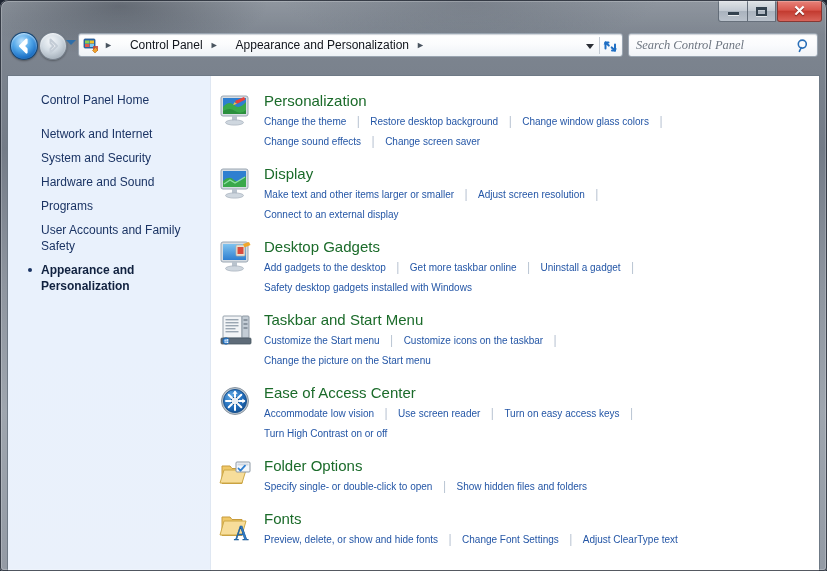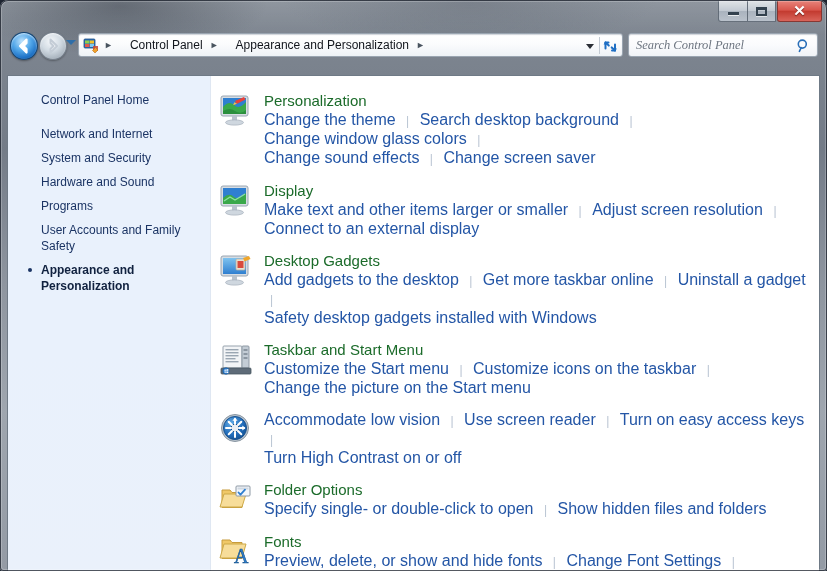--- a/index.html
+++ b/index.html
@@ -302,21 +302,21 @@
     color: #1b6b2a;
     line-height: 18px;
     margin-bottom: 1px;
     cursor: pointer;
     display: inline-block;
   }
   .cat-links {
     line-height: 18px;
   }
   .cat-link {
-    font-size: 16px;
+    font-size: 10px;
     color: #2456a6;
     cursor: pointer;
     white-space: nowrap;
   }
   .link-sep {
     display: inline-block;
     color: #b9c4d2;
     padding: 0 6px;
     font-size: 12px;
   }
@@ -420,21 +420,21 @@
           <path d="M16 8 l9 -4 1.5 2.5 -9 4.5 z" fill="#e8413a"></path>
           <path d="M15.2 9.3 l2.8 1.4 -3.8 1.6 z" fill="#f0c24a"></path>
           <rect x="13" y="23" width="5" height="5" fill="#b9c3cd"></rect>
           <ellipse cx="15.5" cy="29.5" rx="9" ry="2.6" fill="#cfd7df" stroke="#a8b3be" stroke-width="0.8"></ellipse>
         </svg>
         <div class="cat-body">
           <div class="cat-title">Personalization</div>
           <div class="cat-links">
             <span class="cat-link">Change the theme</span>
             <span class="link-sep">|</span>
-            <span class="cat-link">Search desktop background</span>
+            <span class="cat-link">Restore desktop background</span>
             <span class="link-sep">|</span>
             <span class="cat-link">Change window glass colors</span>
             <span class="link-sep">|</span>
           </div>
           <div class="cat-links">
             <span class="cat-link">Change sound effects</span>
             <span class="link-sep">|</span>
             <span class="cat-link">Change screen saver</span>
           </div>
         </div>
@@ -550,20 +550,21 @@
           <path d="M26.5 16 l-3.2 2.6 0 -5.2 z" fill="#ffffff"></path>
           <defs>
             <radialGradient id="eoa" cx="0.35" cy="0.3" r="0.85">
               <stop offset="0%" stop-color="#5ea8e4"></stop>
               <stop offset="60%" stop-color="#1f6ab8"></stop>
               <stop offset="100%" stop-color="#134a85"></stop>
             </radialGradient>
           </defs>
         </svg>
         <div class="cat-body">
+          <div class="cat-title">Ease of Access Center</div>
           <div class="cat-links">
             <span class="cat-link">Accommodate low vision</span>
             <span class="link-sep">|</span>
             <span class="cat-link">Use screen reader</span>
             <span class="link-sep">|</span>
             <span class="cat-link">Turn on easy access keys</span>
             <span class="link-sep">|</span>
           </div>
           <div class="cat-links">
             <span class="cat-link">Turn High Contrast on or off</span>

